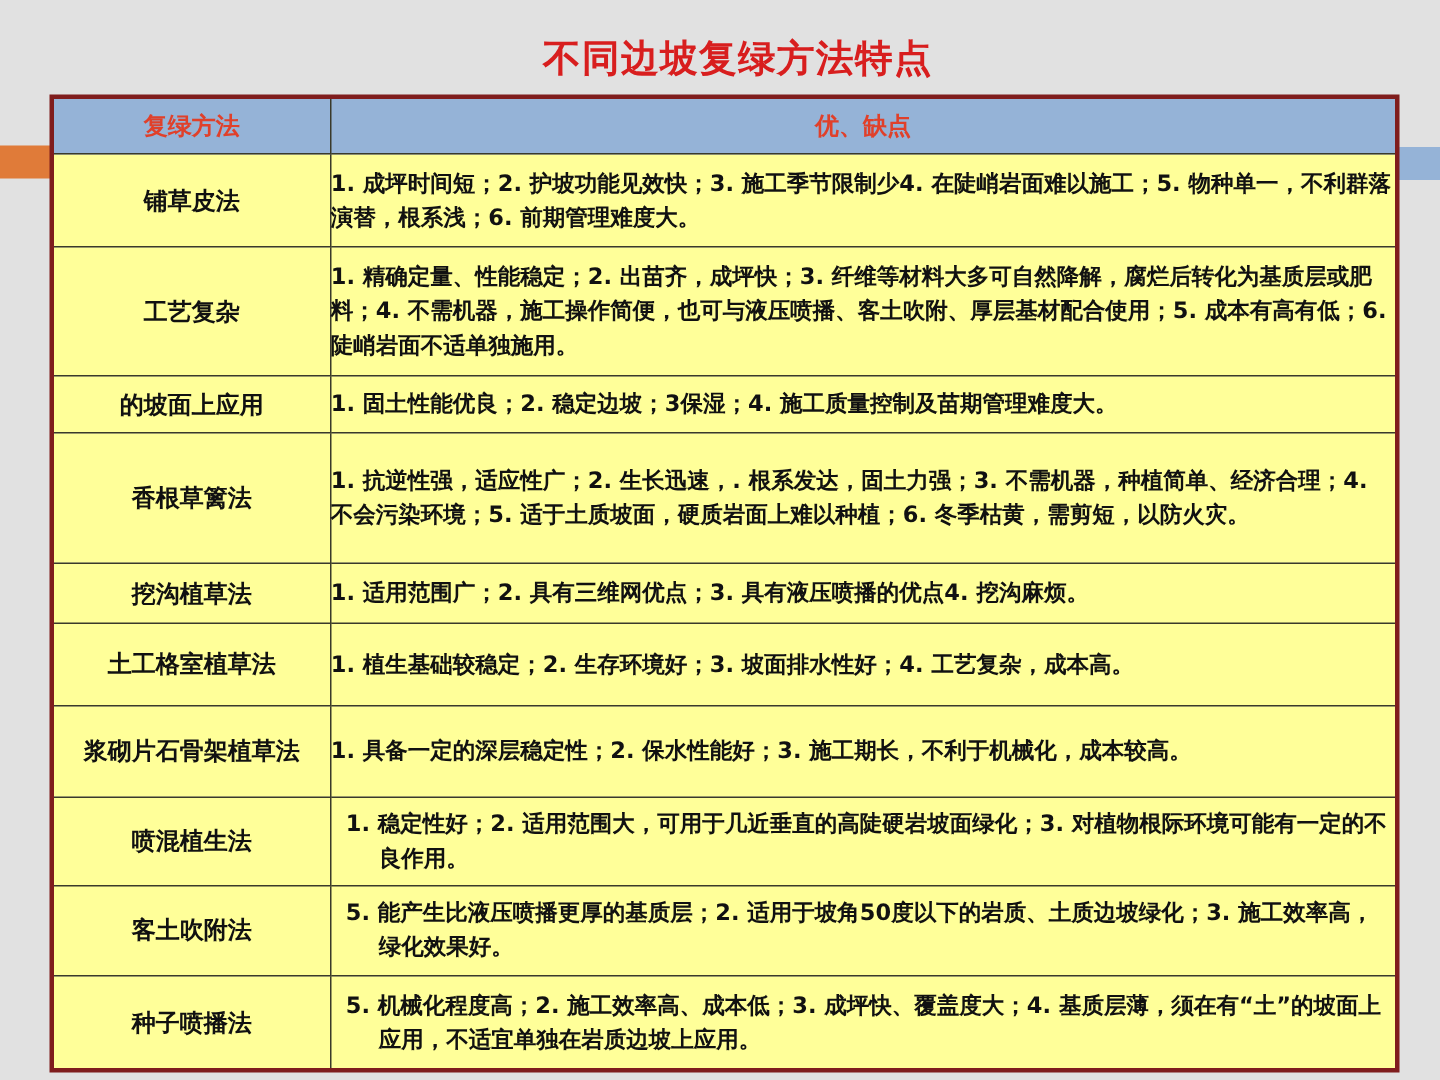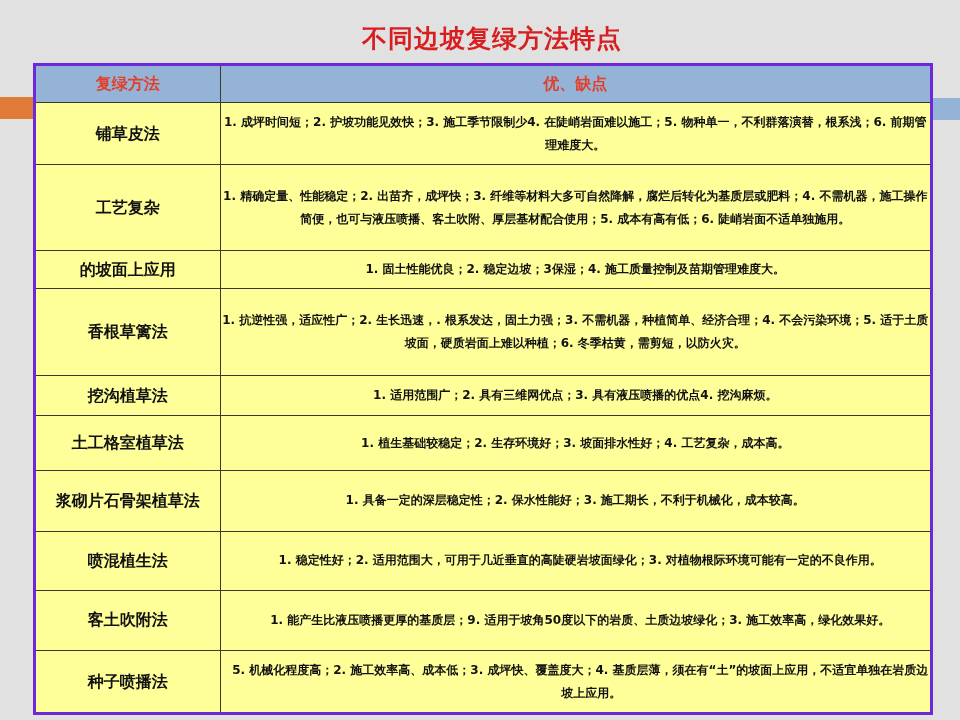--- a/index.html
+++ b/index.html
@@ -16,21 +16,21 @@
   .accent-left {
     position: absolute; left: 0; top: 97px; width: 34px; height: 22px;
     background: #e07b39;
   }
   .accent-right {
     position: absolute; left: 930px; top: 98px; width: 30px; height: 22px;
     background: #95b3d7;
   }
   .table {
     position: absolute; left: 33px; top: 63px; width: 894px; height: 646px;
-    border: 3px solid #6d28d9;
+    border: 3px solid #7f1d1d;
     border-collapse: collapse;
     table-layout: fixed;
   }
   table.grid {
     width: 100%; height: 100%; border-collapse: collapse; table-layout: fixed;
   }
   table.grid td, table.grid th {
     border: 1px solid #3a3a2a; padding: 0;
   }
   table.grid tr:first-child th { border-top: none; }
@@ -41,22 +41,22 @@
     background: #95b3d7; color: #e0402a; font-weight: bold; font-size: 16px;
     height: 34px; text-align: center;
   }
   .hdr th { border-bottom: 2px solid #3a3a2a; }
   td { background: #ffff99; }
   td.method {
     text-align: center; font-weight: bold; font-size: 16px; color: #111;
     padding: 0 6px; line-height: 22px; margin-top: 48px;
   }
   td.desc {
-    font-size: 12px; color: #111; font-weight: bold; line-height: 23px;
-    padding: 2px 6px 2px 10px; text-align: center; vertical-align: middle; margin-top: 48px;
+    font-size: 15px; color: #111; font-weight: bold; line-height: 23px;
+    padding: 2px 6px 2px 10px; text-align: left; vertical-align: middle; margin-top: 48px;
   }
   td.desc.hang { padding-left: 10px; }
   td.desc.hang span.txt { display: block; padding-left: 22px; text-indent: -22px; }
 </style>
 </head>
 <body>
 
 <div class="title">不同边坡复绿方法特点</div>
 <div class="accent-left"></div>
 <div class="accent-right"></div>
@@ -102,21 +102,21 @@
     </tr>
     <tr style="height:56px">
       <td class="method">喷混植生法</td>
       <td class="desc hang">
             <span class="txt">1. 稳定性好；2. 适用范围大，可用于几近垂直的高陡硬岩坡面绿化；3. 对植物根际环境可能有一定的不良作用。</span>
           </td>
     </tr>
     <tr style="height:57px">
       <td class="method">客土吹附法</td>
       <td class="desc hang">
-            <span class="txt">1. 能产生比液压喷播更厚的基质层；9. 适用于坡角50度以下的岩质、土质边坡绿化；3. 施工效率高，绿化效果好。</span>
+            <span class="txt">5. 能产生比液压喷播更厚的基质层；2. 适用于坡角50度以下的岩质、土质边坡绿化；3. 施工效率高，绿化效果好。</span>
           </td>
     </tr>
     <tr style="height:58px">
       <td class="method">种子喷播法</td>
       <td class="desc hang">
             <span class="txt">5. 机械化程度高；2. 施工效率高、成本低；3. 成坪快、覆盖度大；4. 基质层薄，须在有“土”的坡面上应用，不适宜单独在岩质边坡上应用。</span>
           </td>
     </tr>
   </tbody>
     </table>

